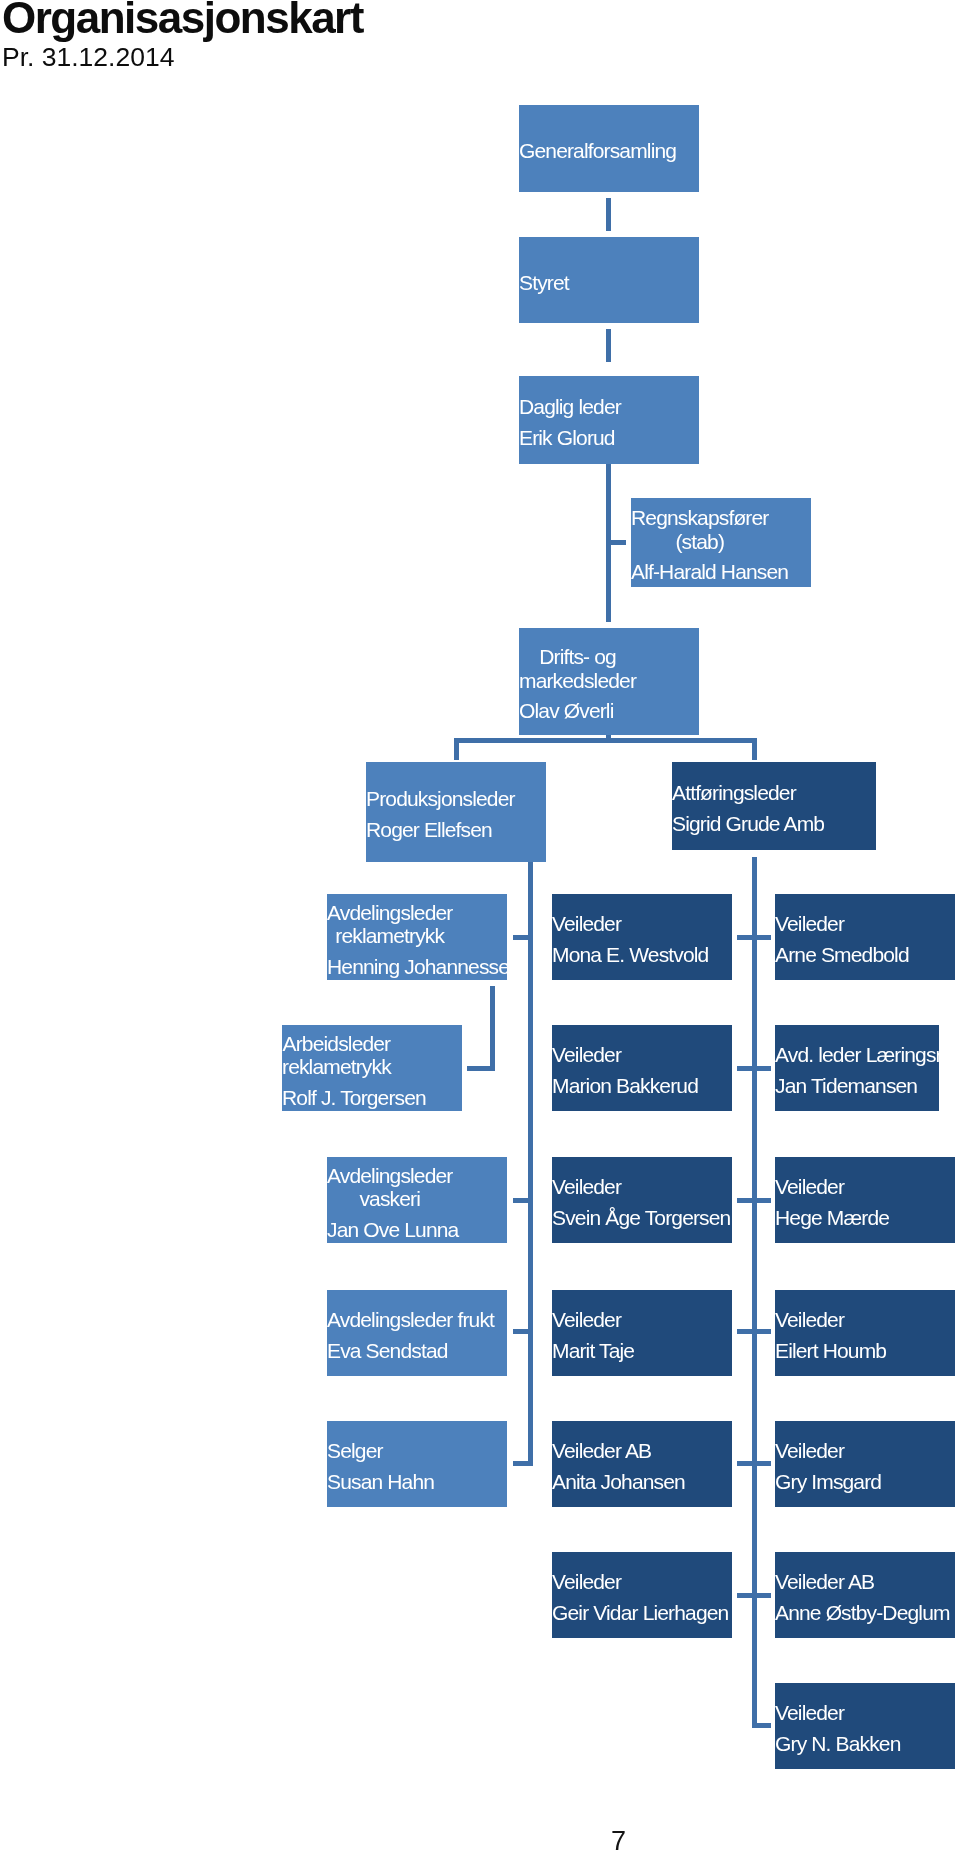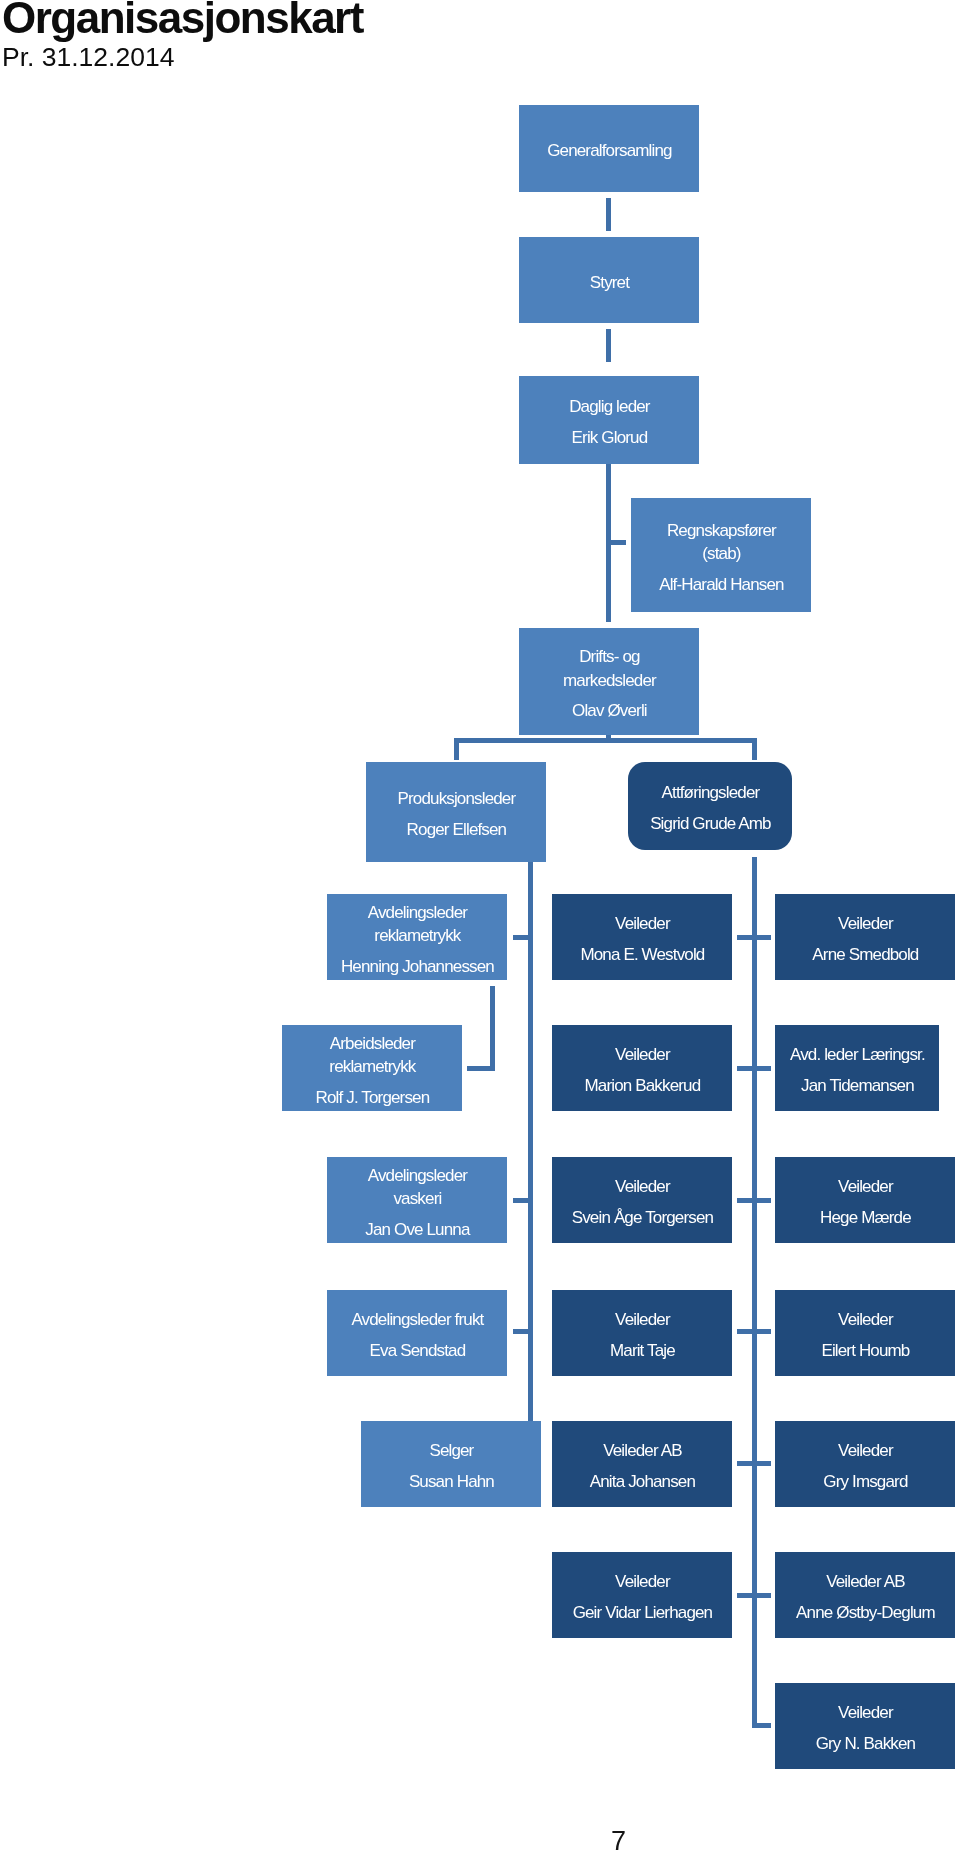--- a/index.html
+++ b/index.html
@@ -8,21 +8,21 @@
        font-family:"Liberation Sans",sans-serif;}
   #page{position:absolute;left:0;top:0;width:960px;height:1859px;background:#fff;
         overflow:hidden;}
   .title{position:absolute;left:2px;top:-4px;font-size:44px;font-weight:bold;
          letter-spacing:-1.5px;color:#0d0d0d;line-height:1.0;white-space:nowrap;}
   .subtitle{position:absolute;left:2px;top:44px;font-size:26.5px;font-weight:normal;
             color:#0d0d0d;line-height:1.0;white-space:nowrap;}
   .pagenum{position:absolute;left:611px;top:1828px;font-size:27px;color:#141414;
            line-height:1.0;}
   .node{position:absolute;box-sizing:border-box;display:flex;flex-direction:column;
-        align-items:center;justify-content:center;color:#ffffff;font-size:17px;letter-spacing:-0.85px;
+        align-items:flex-start;justify-content:center;color:#ffffff;font-size:21px;letter-spacing:-0.85px;
         text-align:center;padding-top:5px;}
   .role{display:block;line-height:23.6px;}
   .nm{display:block;line-height:23.6px;margin-top:7px;}
   .ln{display:block;white-space:nowrap;margin-right:-0.85px;}
   .lb{background:#4d81bc;}
   .dn{background:#204a7b;}
   .conn{position:absolute;background:#3f6fa8;}
 </style>
 </head>
 <body>
@@ -63,41 +63,41 @@
     <span class="role">
         <span class="ln">Styret</span>
       </span>
   </div>
   <div class="node lb" style="left:519px;top:376px;width:180px;height:88px;">
     <span class="role">
         <span class="ln">Daglig leder</span>
       </span>
     <span class="nm ln">Erik Glorud</span>
   </div>
-  <div class="node lb" style="left:631px;top:498px;width:180px;height:114px;">
+  <div class="node lb" style="left:631px;top:498px;width:180px;height:89px;">
     <span class="role">
         <span class="ln">Regnskapsfører</span>
         <span class="ln">(stab)</span>
       </span>
     <span class="nm ln">Alf-Harald Hansen</span>
   </div>
   <div class="node lb" style="left:519px;top:628px;width:180px;height:107px;">
     <span class="role">
         <span class="ln">Drifts- og</span>
         <span class="ln">markedsleder</span>
       </span>
     <span class="nm ln">Olav Øverli</span>
   </div>
   <div class="node lb" style="left:366px;top:762px;width:180px;height:100px;">
     <span class="role">
         <span class="ln">Produksjonsleder</span>
       </span>
     <span class="nm ln">Roger Ellefsen</span>
   </div>
-  <div class="node dn" style="left:628px;top:762px;width:164px;height:88px;border-radius:17px;">
+  <div class="node dn" style="left:672px;top:762px;width:204px;height:88px;">
     <span class="role">
         <span class="ln">Attføringsleder</span>
       </span>
     <span class="nm ln">Sigrid Grude Amb</span>
   </div>
   <div class="node lb" style="left:327px;top:894px;width:180px;height:86px;">
     <span class="role">
         <span class="ln">Avdelingsleder</span>
         <span class="ln">reklametrykk</span>
       </span>
@@ -164,21 +164,21 @@
         <span class="ln">Veileder</span>
       </span>
     <span class="nm ln">Marit Taje</span>
   </div>
   <div class="node dn" style="left:775px;top:1290px;width:180px;height:86px;">
     <span class="role">
         <span class="ln">Veileder</span>
       </span>
     <span class="nm ln">Eilert Houmb</span>
   </div>
-  <div class="node lb" style="left:327px;top:1421px;width:180px;height:86px;margin-left:34px;">
+  <div class="node lb" style="left:327px;top:1421px;width:180px;height:86px;">
     <span class="role">
         <span class="ln">Selger</span>
       </span>
     <span class="nm ln">Susan Hahn</span>
   </div>
   <div class="node dn" style="left:552px;top:1421px;width:180px;height:86px;">
     <span class="role">
         <span class="ln">Veileder AB</span>
       </span>
     <span class="nm ln">Anita Johansen</span>

